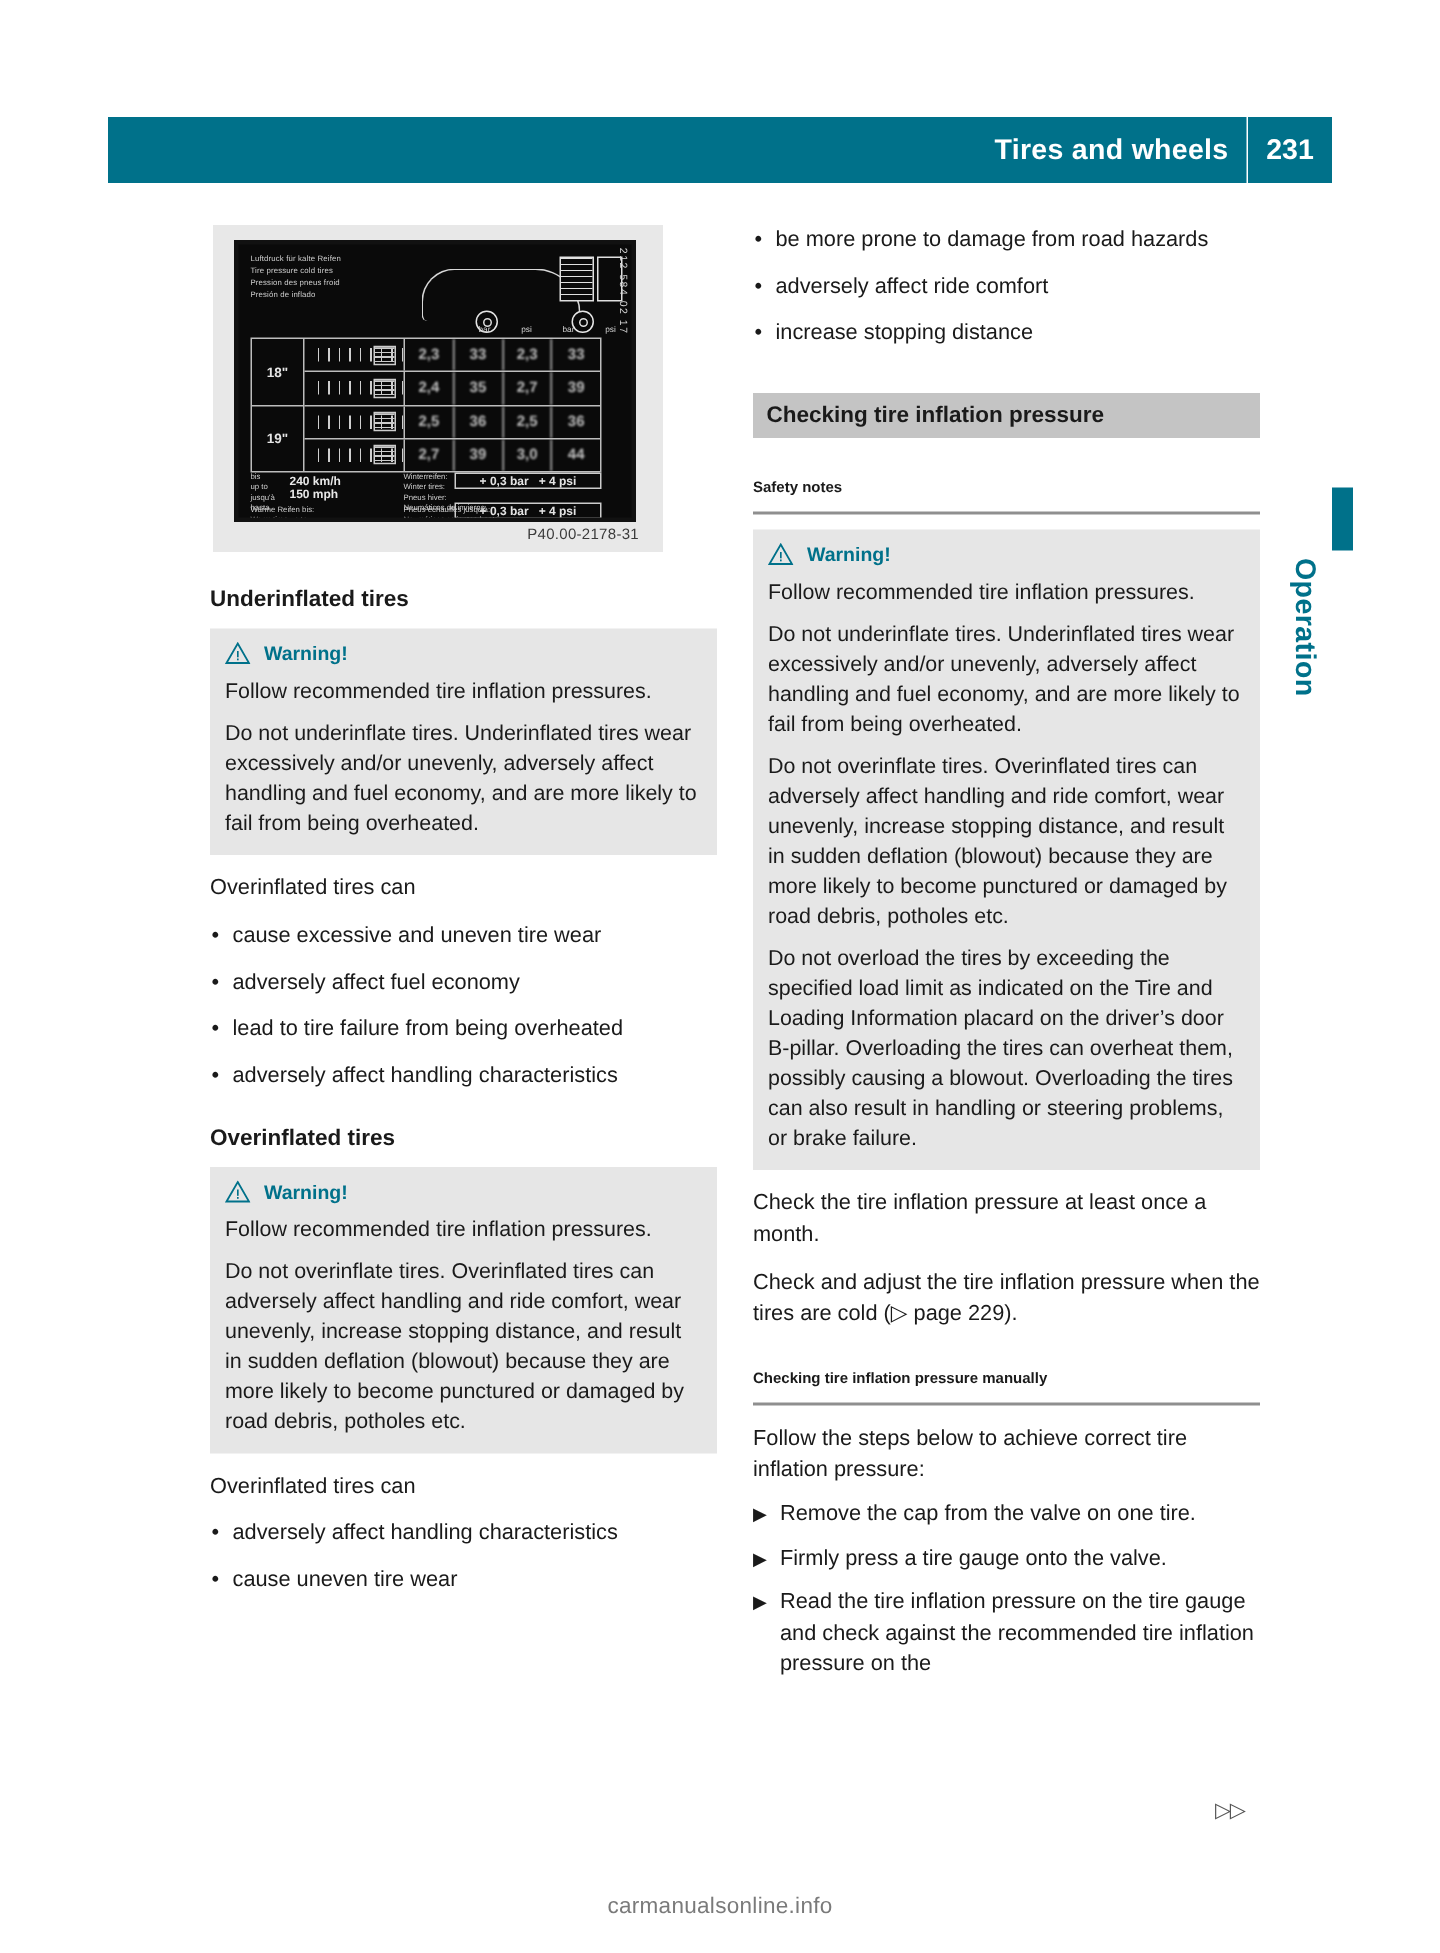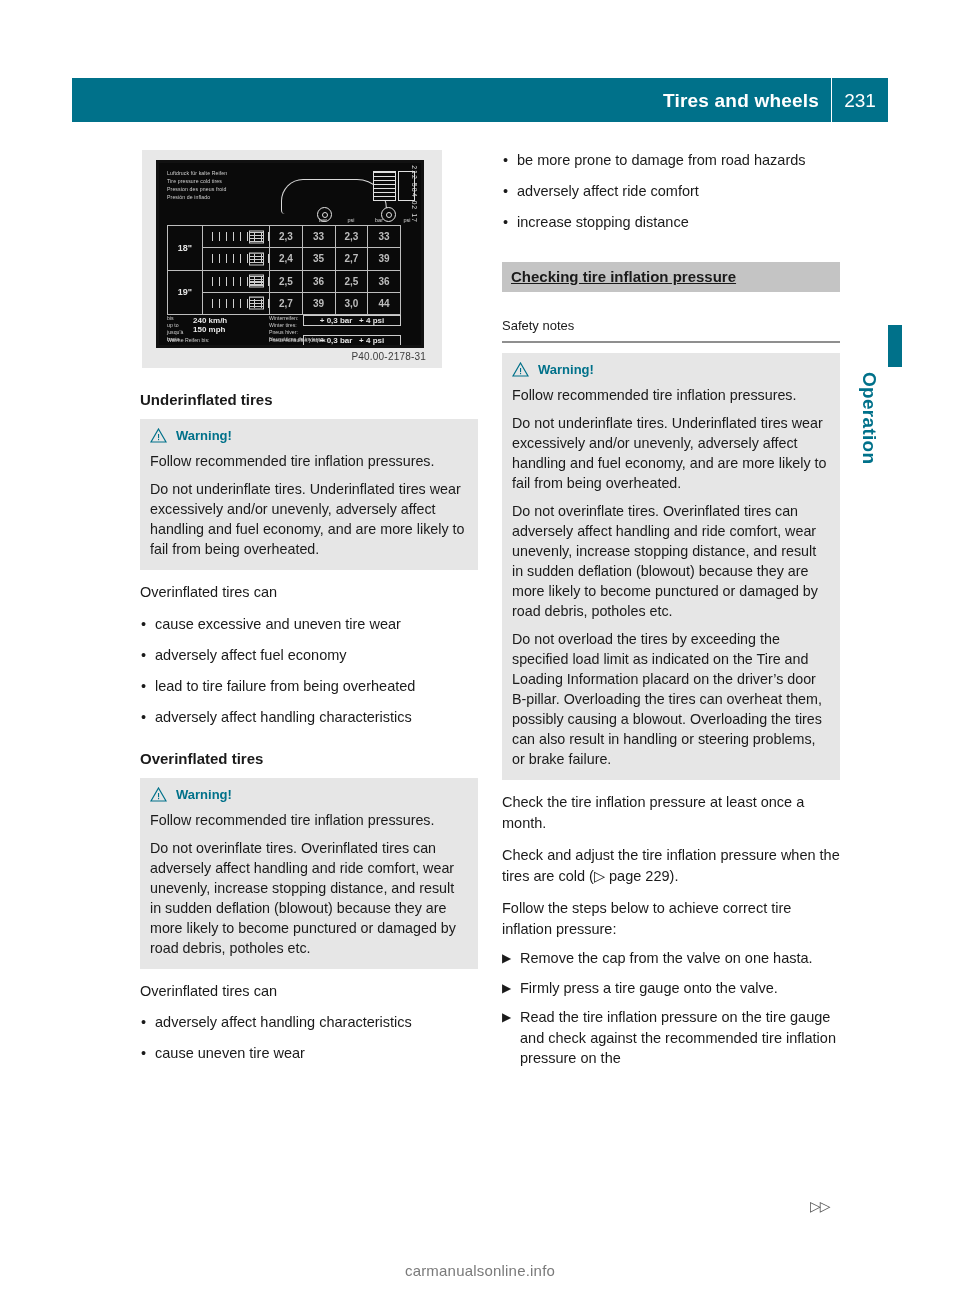--- a/index.html
+++ b/index.html
@@ -38,21 +38,21 @@
   }
   #header-divider {
     width: 1px;
     height: 44px;
     background: #ffffff;
   }
   #header-page {
     width: 56px;
     text-align: center;
     font-size: 19px;
-    font-weight: normal;
+    font-weight: bold;
     color: #ffffff;
     line-height: 1;
   }
 
   
   #side-tab-block {
     position: absolute;
     left: 888px;
     top: 325px;
     width: 14px;
@@ -304,34 +304,33 @@
     border-bottom: 2px solid #8f8f8f;
   }
   .h3-title {
     font-size: 15px;
     font-weight: bold;
     line-height: 20px;
     margin-top: 22px;
     margin-bottom: 7px;
   }
   .h3-rule {
-    font-size: 13px;
-    font-weight: normal;
+    font-size: 10px;
+    font-weight: bold;
     line-height: 20px;
     margin-top: 24px;
     padding-bottom: 5px;
     border-bottom: 2px solid #8f8f8f;
   }
   .section-bar {
     background: #c4c4c4;
     font-size: 15px;
     font-weight: bold;
     padding: 6px 9px 7px 9px;
     margin-top: 30px;
-    text-decoration: underline;
   }
   .para {
     font-size: 14.5px;
     line-height: 20.5px;
     margin-top: 12px;
   }
   .warn-box {
     background: #e6e6e6;
     padding: 9px 10px 11px 10px;
     margin-top: 9px;
@@ -652,27 +651,28 @@
     <div class="warn-p">Follow recommended tire inflation pressures.</div>
     <div class="warn-p">Do not underinflate tires. Underinflated tires wear excessively and/or unevenly, adversely affect handling and fuel economy, and are more likely to fail from being overheated.</div>
     <div class="warn-p">Do not overinflate tires. Overinflated tires can adversely affect handling and ride comfort, wear unevenly, increase stopping distance, and result in sudden deflation (blowout) because they are more likely to become punctured or damaged by road debris, potholes etc.</div>
     <div class="warn-p">Do not overload the tires by exceeding the specified load limit as indicated on the Tire and Loading Information placard on the driver’s door B-pillar. Overloading the tires can overheat them, possibly causing a blowout. Overloading the tires can also result in handling or steering problems, or brake failure.</div>
   </div>
 
   <div class="para">Check the tire inflation pressure at least once a month.</div>
 
   <div class="para"><span>Check and adjust the tire inflation pressure when the tires are cold (</span><span class="xref">▷ page 229</span><span>).</span></div>
 
+  <div class="h3-rule">Checking tire inflation pressure manually</div>
 
   <div class="para">Follow the steps below to achieve correct tire inflation pressure:</div>
 
   <ol class="steps" style="margin-top:6px;">
     <li>
       <span class="st">▶</span>
-      <span>Remove the cap from the valve on one hasta.</span>
+      <span>Remove the cap from the valve on one tire.</span>
     </li>
     <li>
       <span class="st">▶</span>
       <span>Firmly press a tire gauge onto the valve.</span>
     </li>
     <li>
       <span class="st">▶</span>
       <span>Read the tire inflation pressure on the tire gauge and check against the recommended tire inflation pressure on the</span>
     </li>
   </ol>

